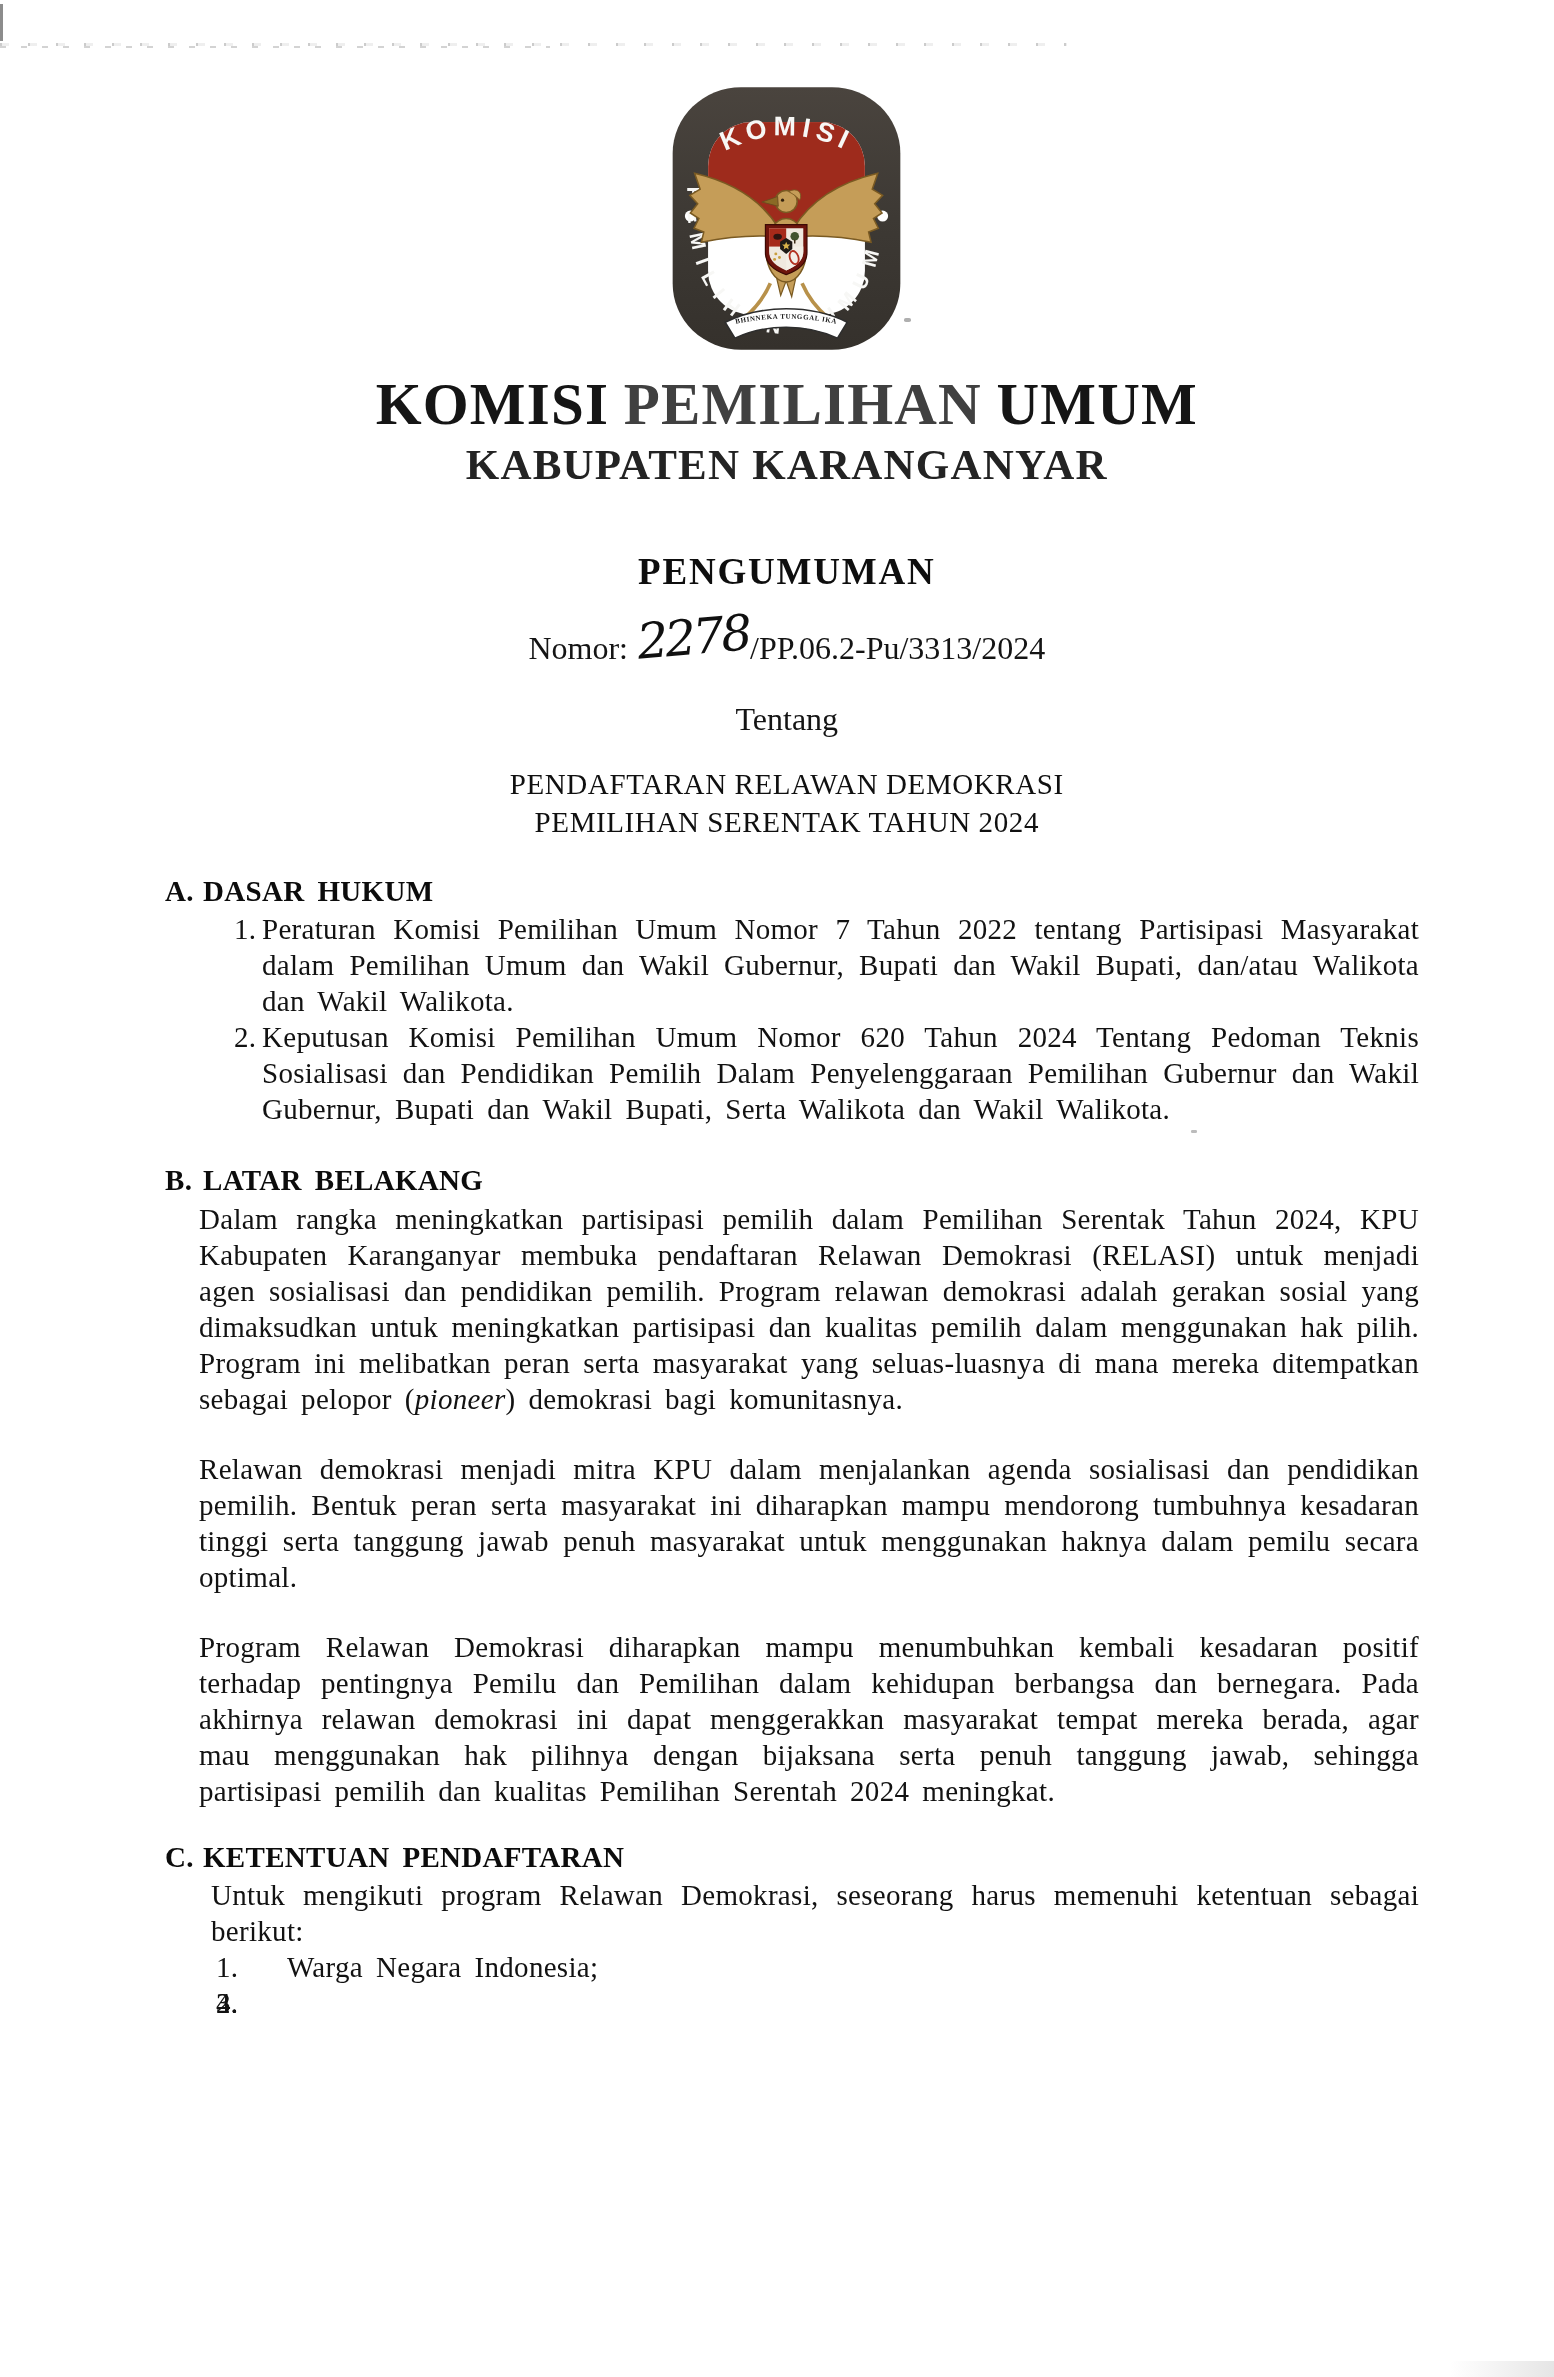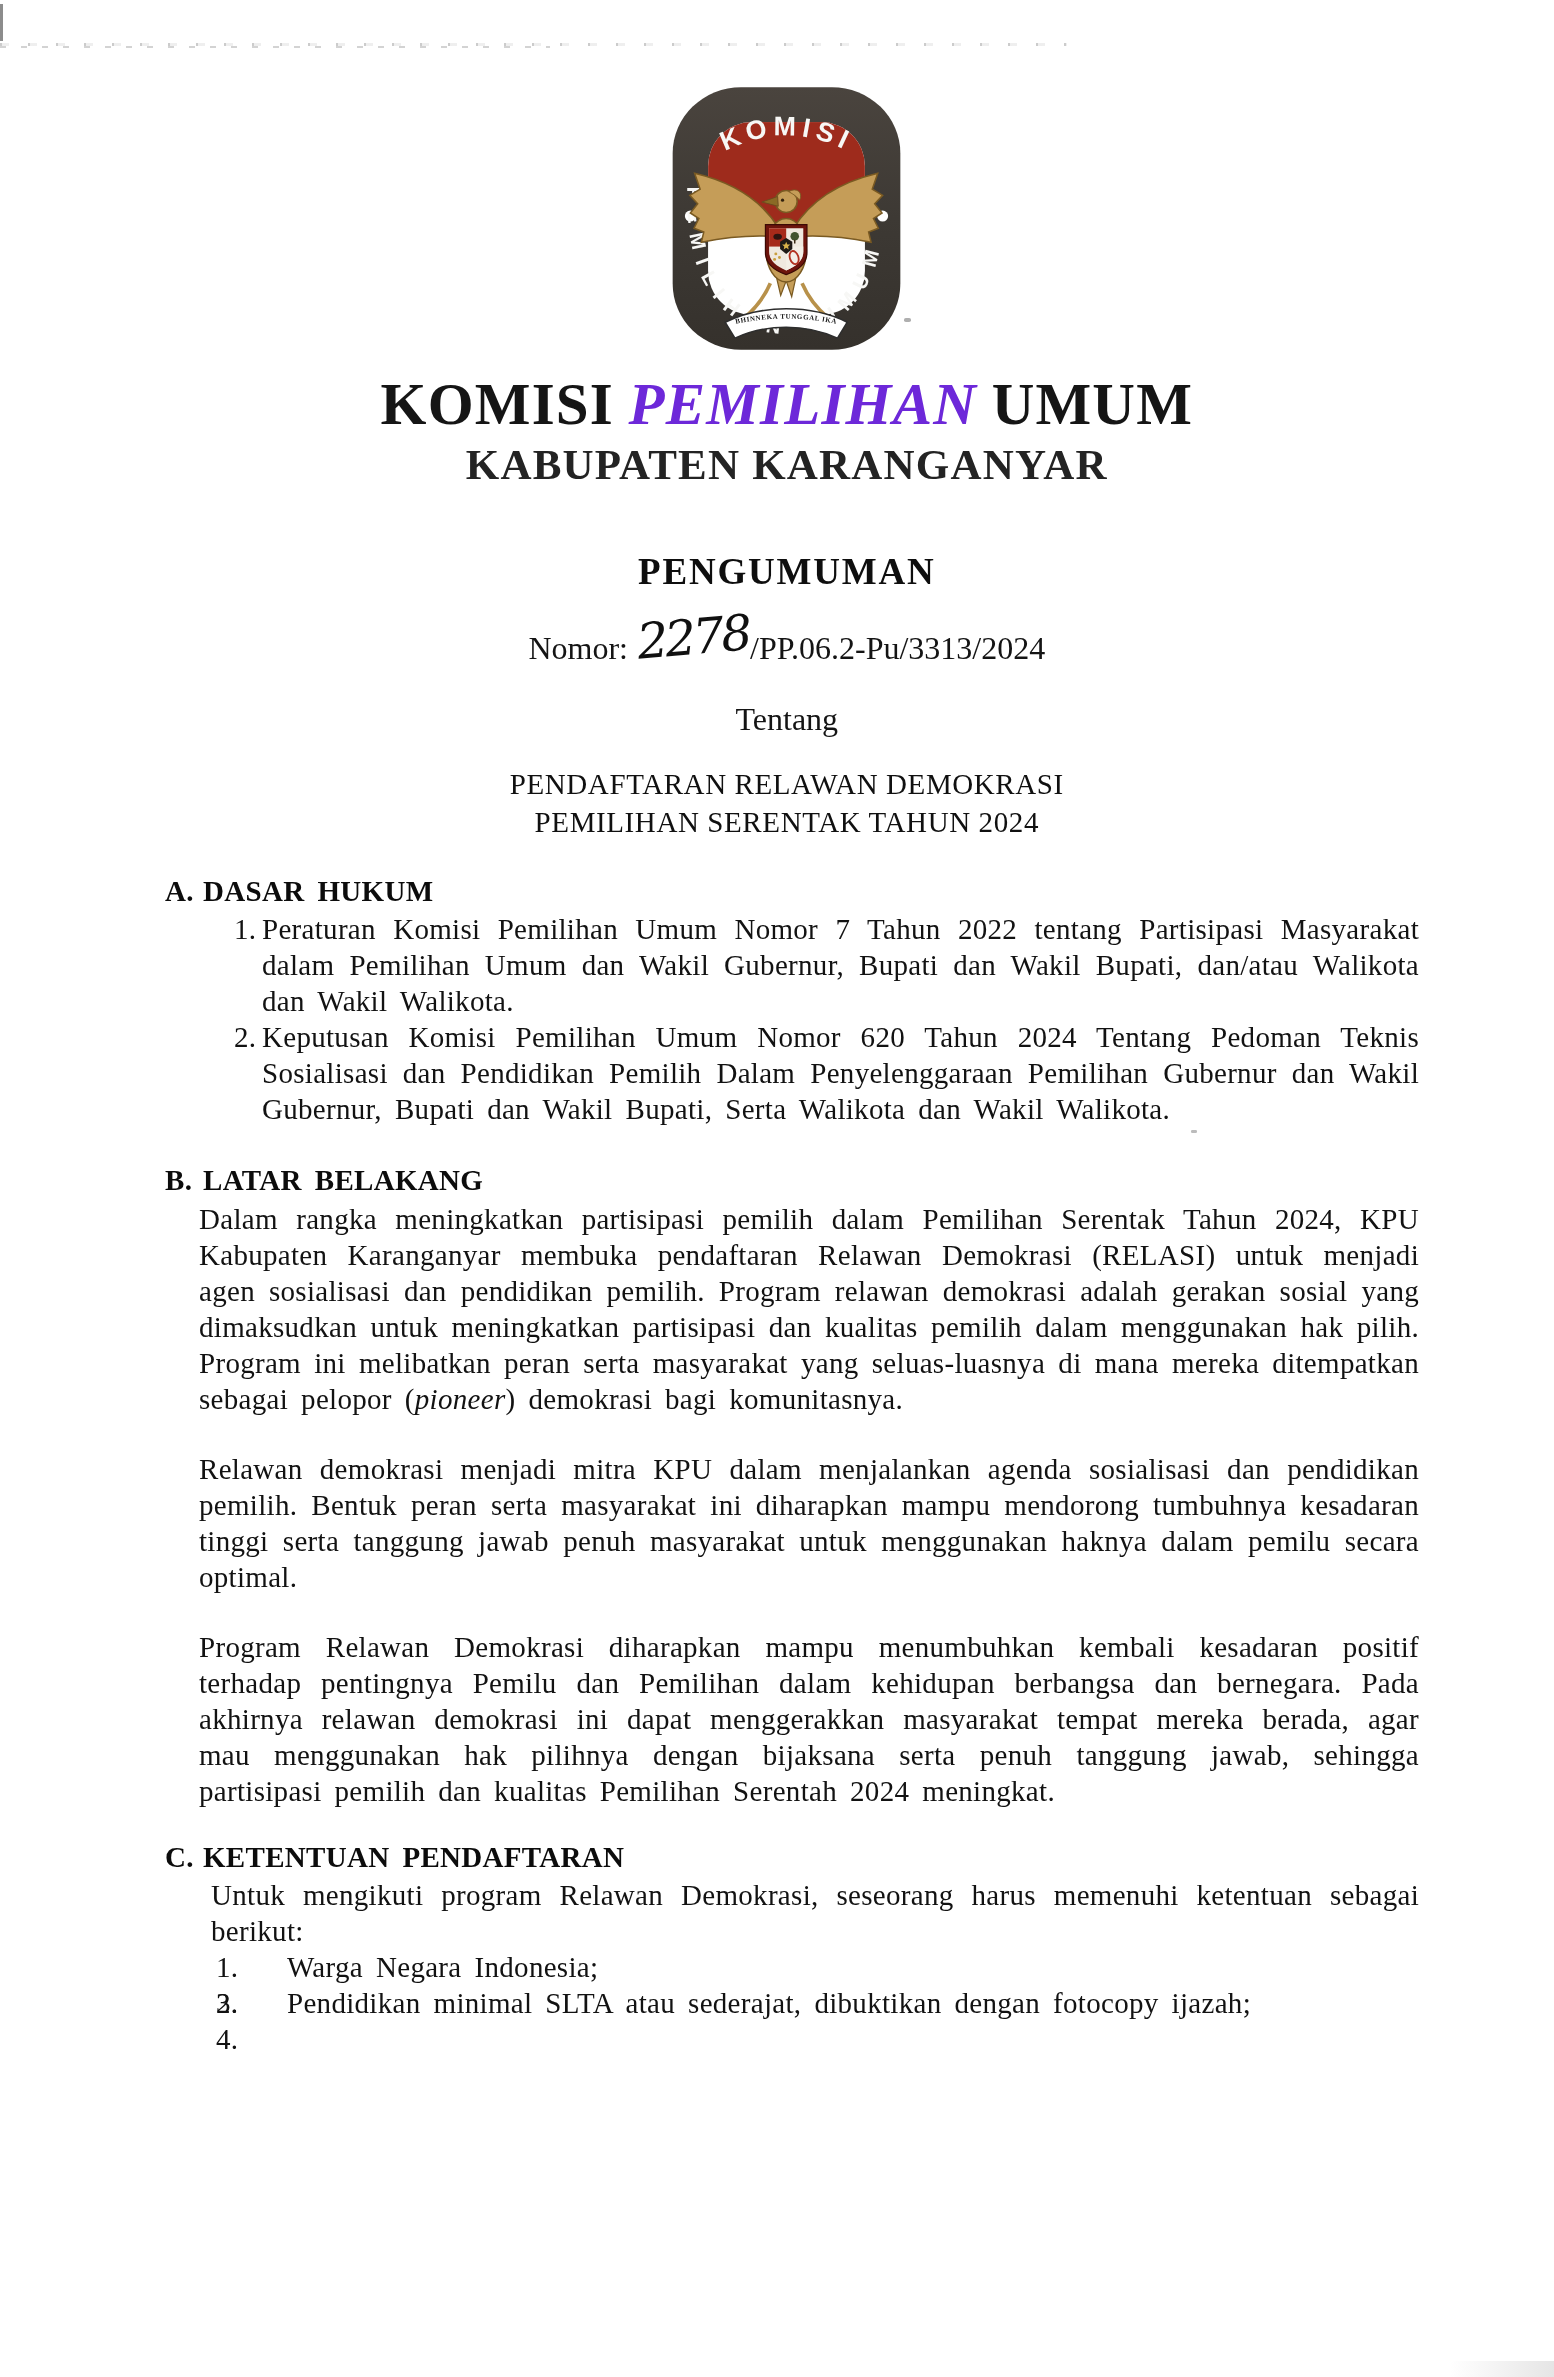--- a/index.html
+++ b/index.html
@@ -38,21 +38,21 @@
   
   .header-block { text-align: center; position: relative; left: 9.8px; }
   .logo-wrap { width: 235px; height: 269px; margin: 84px auto 0; }
 
   .agency-l1 {
     margin-top: 21px; line-height: 61px;
     font-size: 59px; font-weight: bold; letter-spacing: 1.2px; white-space: nowrap;
   }
   .agency-l1 .w { margin: 0 7.3px; }
   .w-dark { color: #151515; }
-  .w-gray { color: #6d28d9; font-style: italic; }
+  .w-gray { color: #404040; }
   .agency-l2 {
     margin-top: 7.3px; line-height: 46px;
     font-size: 43px; font-weight: bold; letter-spacing: 1.2px; color: #232323;
   }
   .doc-title {
     margin-top: 64px; line-height: 39px;
     font-size: 37px; font-weight: bold; letter-spacing: 1.8px; color: #0e0e0e;
   }
   .nomor { margin-top: 27px; line-height: 49px; font-size: 32px; }
   .handwritten {
@@ -227,20 +227,20 @@
 
     <section class="section-c">
       <div class="sec-head">
         <span class="letter">C.</span>
         <span>KETENTUAN PENDAFTARAN</span>
       </div>
       <p class="intro">Untuk mengikuti program Relawan Demokrasi, seseorang harus memenuhi ketentuan sebagai berikut:</p>
       <ol class="list-c">
         <li><span class="num">1.</span><span>Warga Negara Indonesia;</span></li>
         <li><span class="num">2.</span></li>
-        <li><span class="num">3.</span><span>Pendidikan minimal SLTA atau sederajat, dibuktikan dengan fotocopy ijazah;</span></li>
+        <li><span class="num">3.</span></li>
         <li><span class="num">4.</span></li>
       </ol>
     </section>
 
   </div>
 </div>
 
 
 </body></html>

